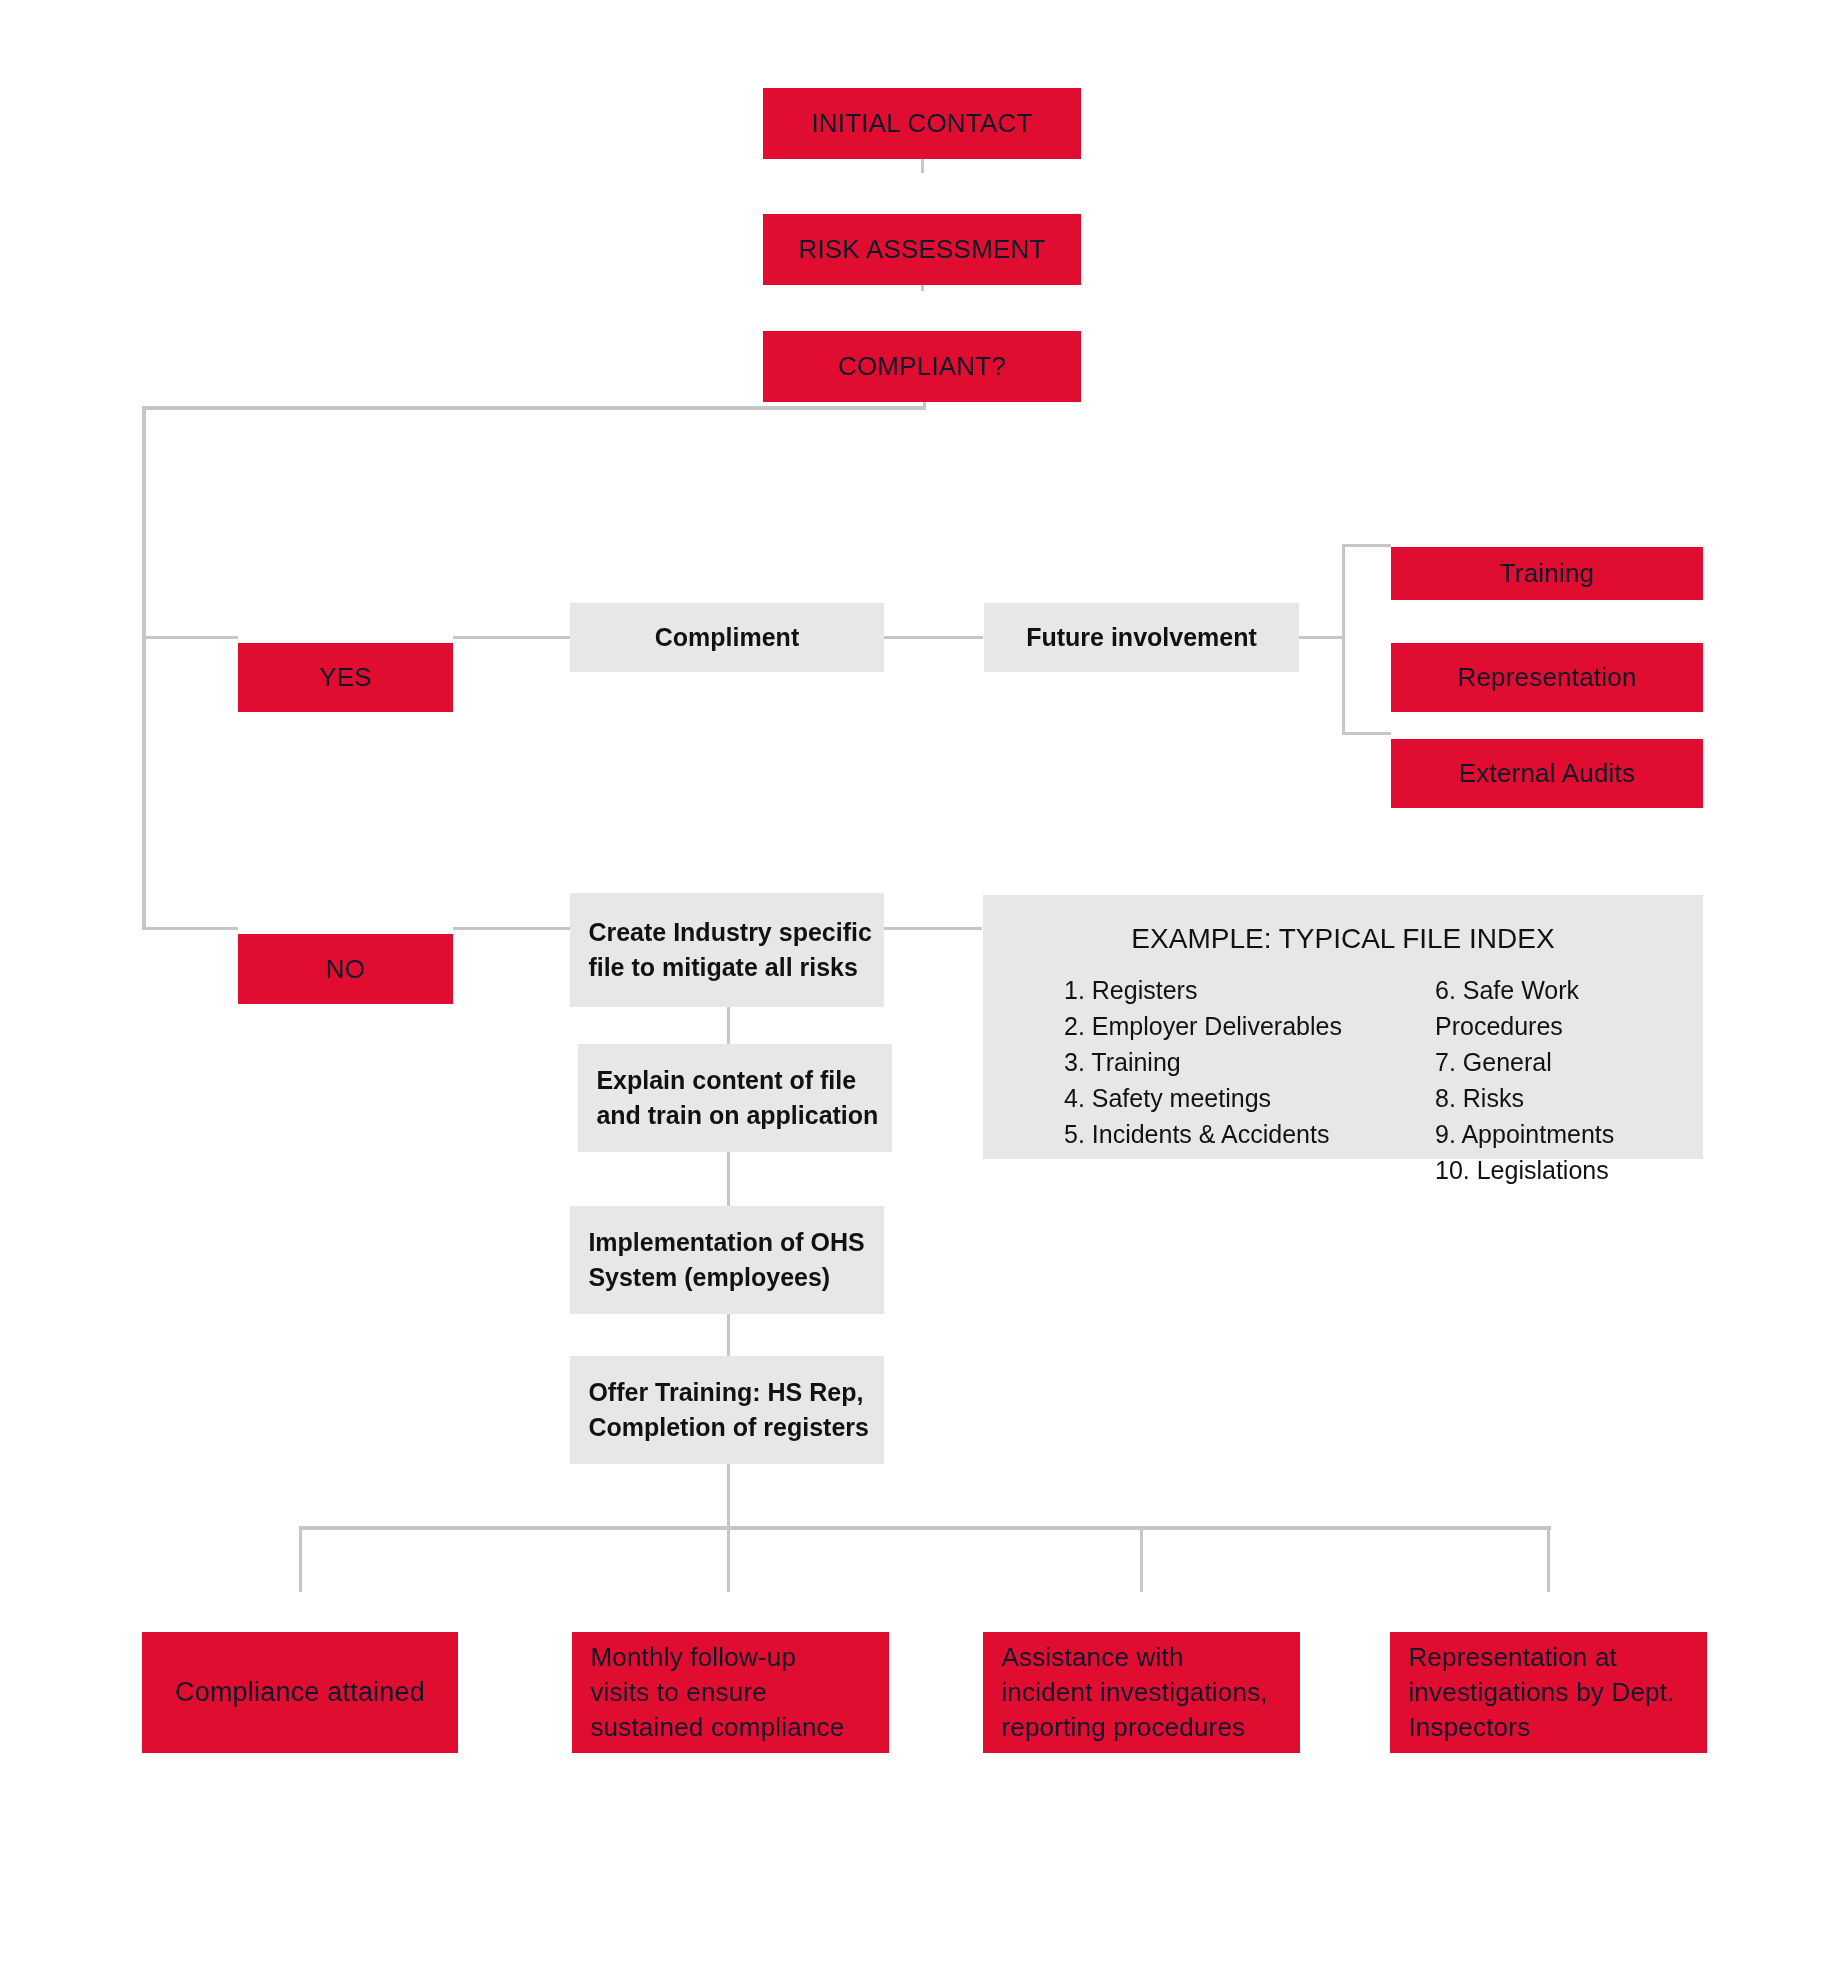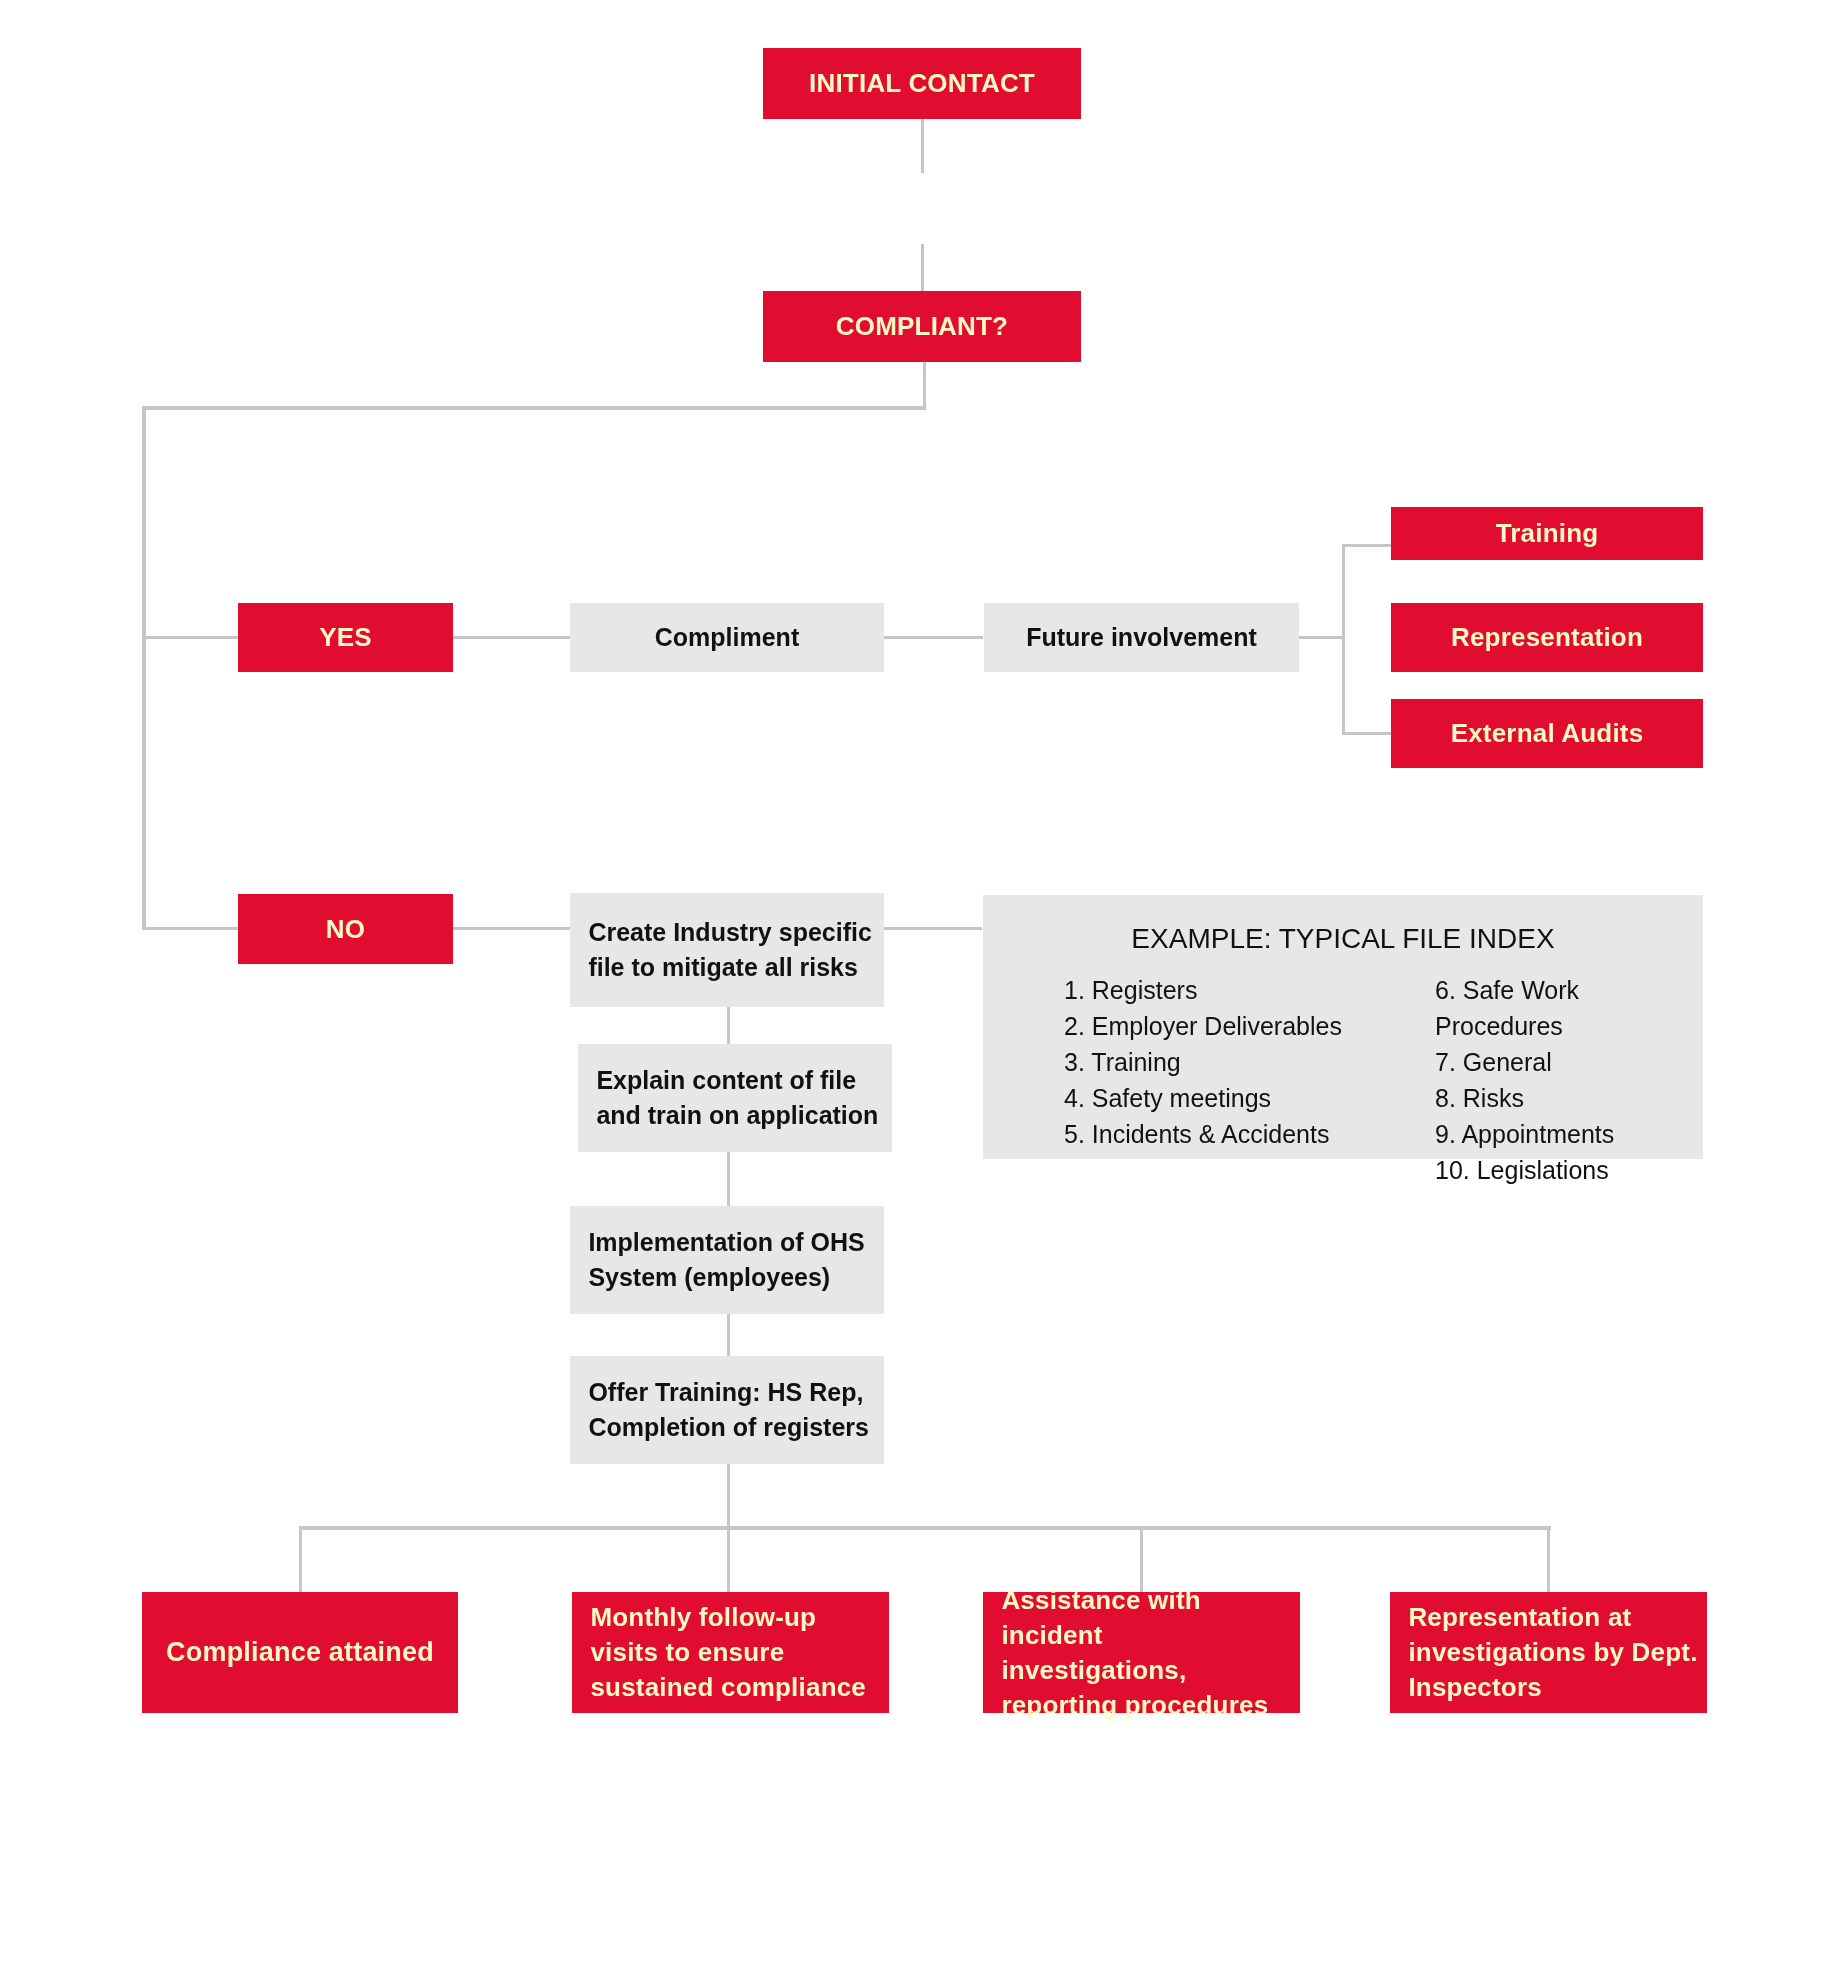--- a/index.html
+++ b/index.html
@@ -18,24 +18,25 @@
   .node {
     position: absolute;
     box-sizing: border-box;
     display: flex;
     align-items: center;
     justify-content: center;
     text-align: center;
   }
   .red {
     background: var(--red, #e10d30);
-    color: #fef9c3;
-    font-weight: 700;
+    color: #0f172a;
+    font-weight: 400;
     font-size: 26px;
     letter-spacing: 0.2px;
+    margin-top: 40px;
   }
   .gray {
     background: var(--gray, #e7e7e7);
     color: #111111;
     font-weight: 700;
     font-size: 25px;
   }
   .left-text {
     justify-content: flex-start;
     text-align: left;
@@ -106,20 +107,23 @@
   <div class="line" style="left:727px; top:1314px; width:3.1px; height:42px;"></div>
   <div class="line" style="left:727px; top:1464px; width:3.1px; height:128px;"></div>
   <div class="line" style="left:299px; top:1526px; width:1252px; height:3.8px;"></div>
   <div class="line" style="left:299px; top:1526px; width:3.1px; height:66px;"></div>
   <div class="line" style="left:1140px; top:1526px; width:3.1px; height:66px;"></div>
   <div class="line" style="left:1547px; top:1526px; width:3.1px; height:66px;"></div>
 
   <div class="node red" style="left:763px; top:48px; width:318px; height:71px;">
     <span>INITIAL CONTACT</span>
   </div>
+  <div class="node red" style="left:763px; top:174px; width:318px; height:71px;">
+    <span>RISK ASSESSMENT</span>
+  </div>
   <div class="node red" style="left:763px; top:291px; width:318px; height:71px;">
     <span>COMPLIANT?</span>
   </div>
 
   <div class="node red" style="left:238px; top:603px; width:215px; height:69px;">
     <span>YES</span>
   </div>
   <div class="node gray" style="left:570px; top:603px; width:314px; height:69px;">
     <span>Compliment</span>
   </div>

